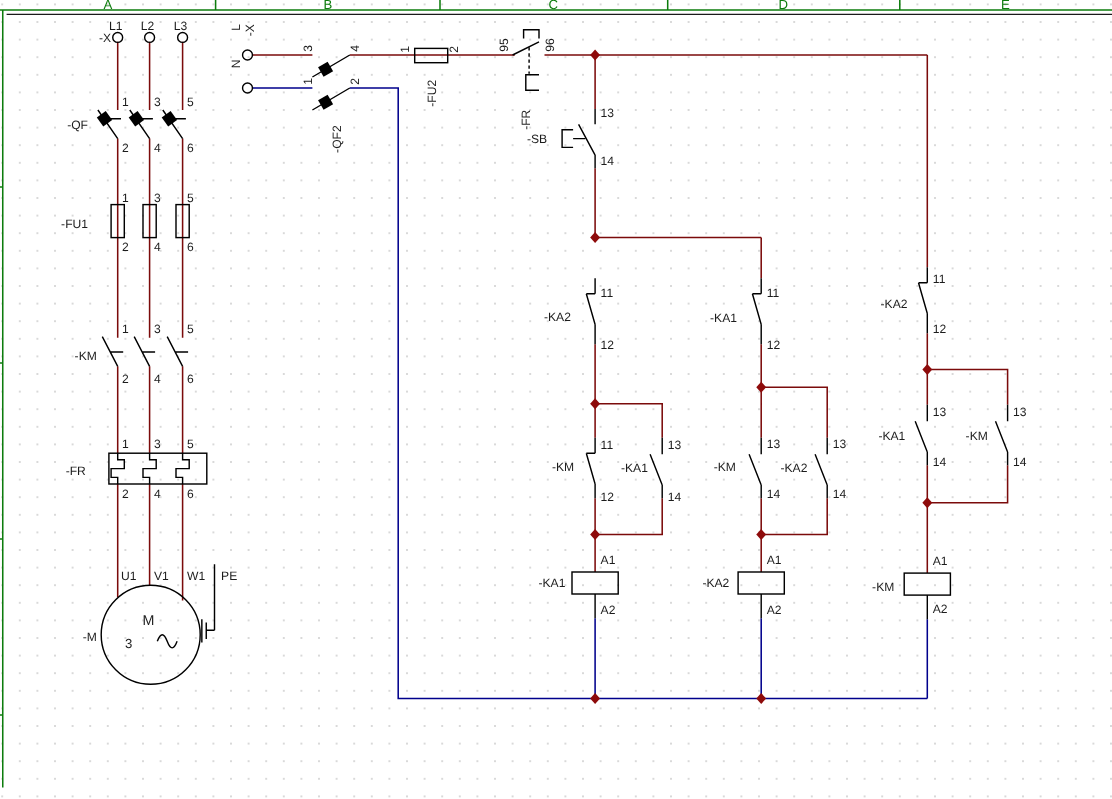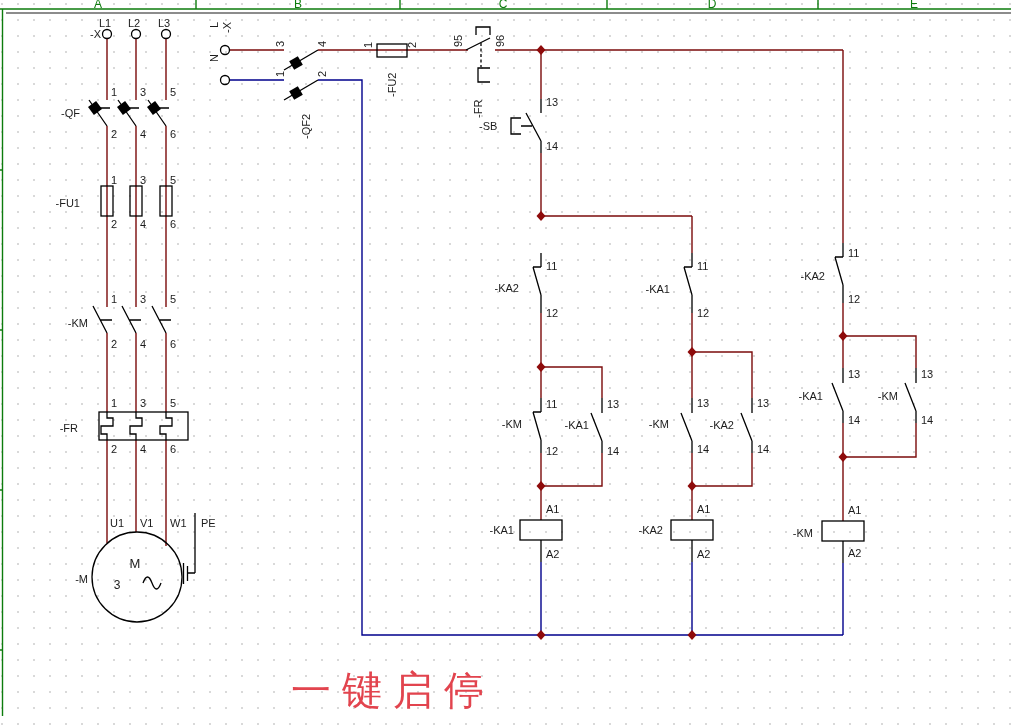--- a/index.html
+++ b/index.html
@@ -264,14 +264,13 @@
     <path class="dot" d="M541,481 L545.5,486 L541,491 L536.5,486 Z"></path>
     <path class="dot" d="M692,347 L696.5,352 L692,357 L687.5,352 Z"></path>
     <path class="dot" d="M692,481 L696.5,486 L692,491 L687.5,486 Z"></path>
     <path class="dot" d="M843,331 L847.5,336 L843,341 L838.5,336 Z"></path>
     <path class="dot" d="M843,452 L847.5,457 L843,462 L838.5,457 Z"></path>
     <path class="dot" d="M541,630 L545.5,635 L541,640 L536.5,635 Z"></path>
     <path class="dot" d="M692,630 L696.5,635 L692,640 L687.5,635 Z"></path>
   </g>
 </svg>
 
-<div id="title-annotation">一键启停</div>
 </div>
 
 </body></html>

